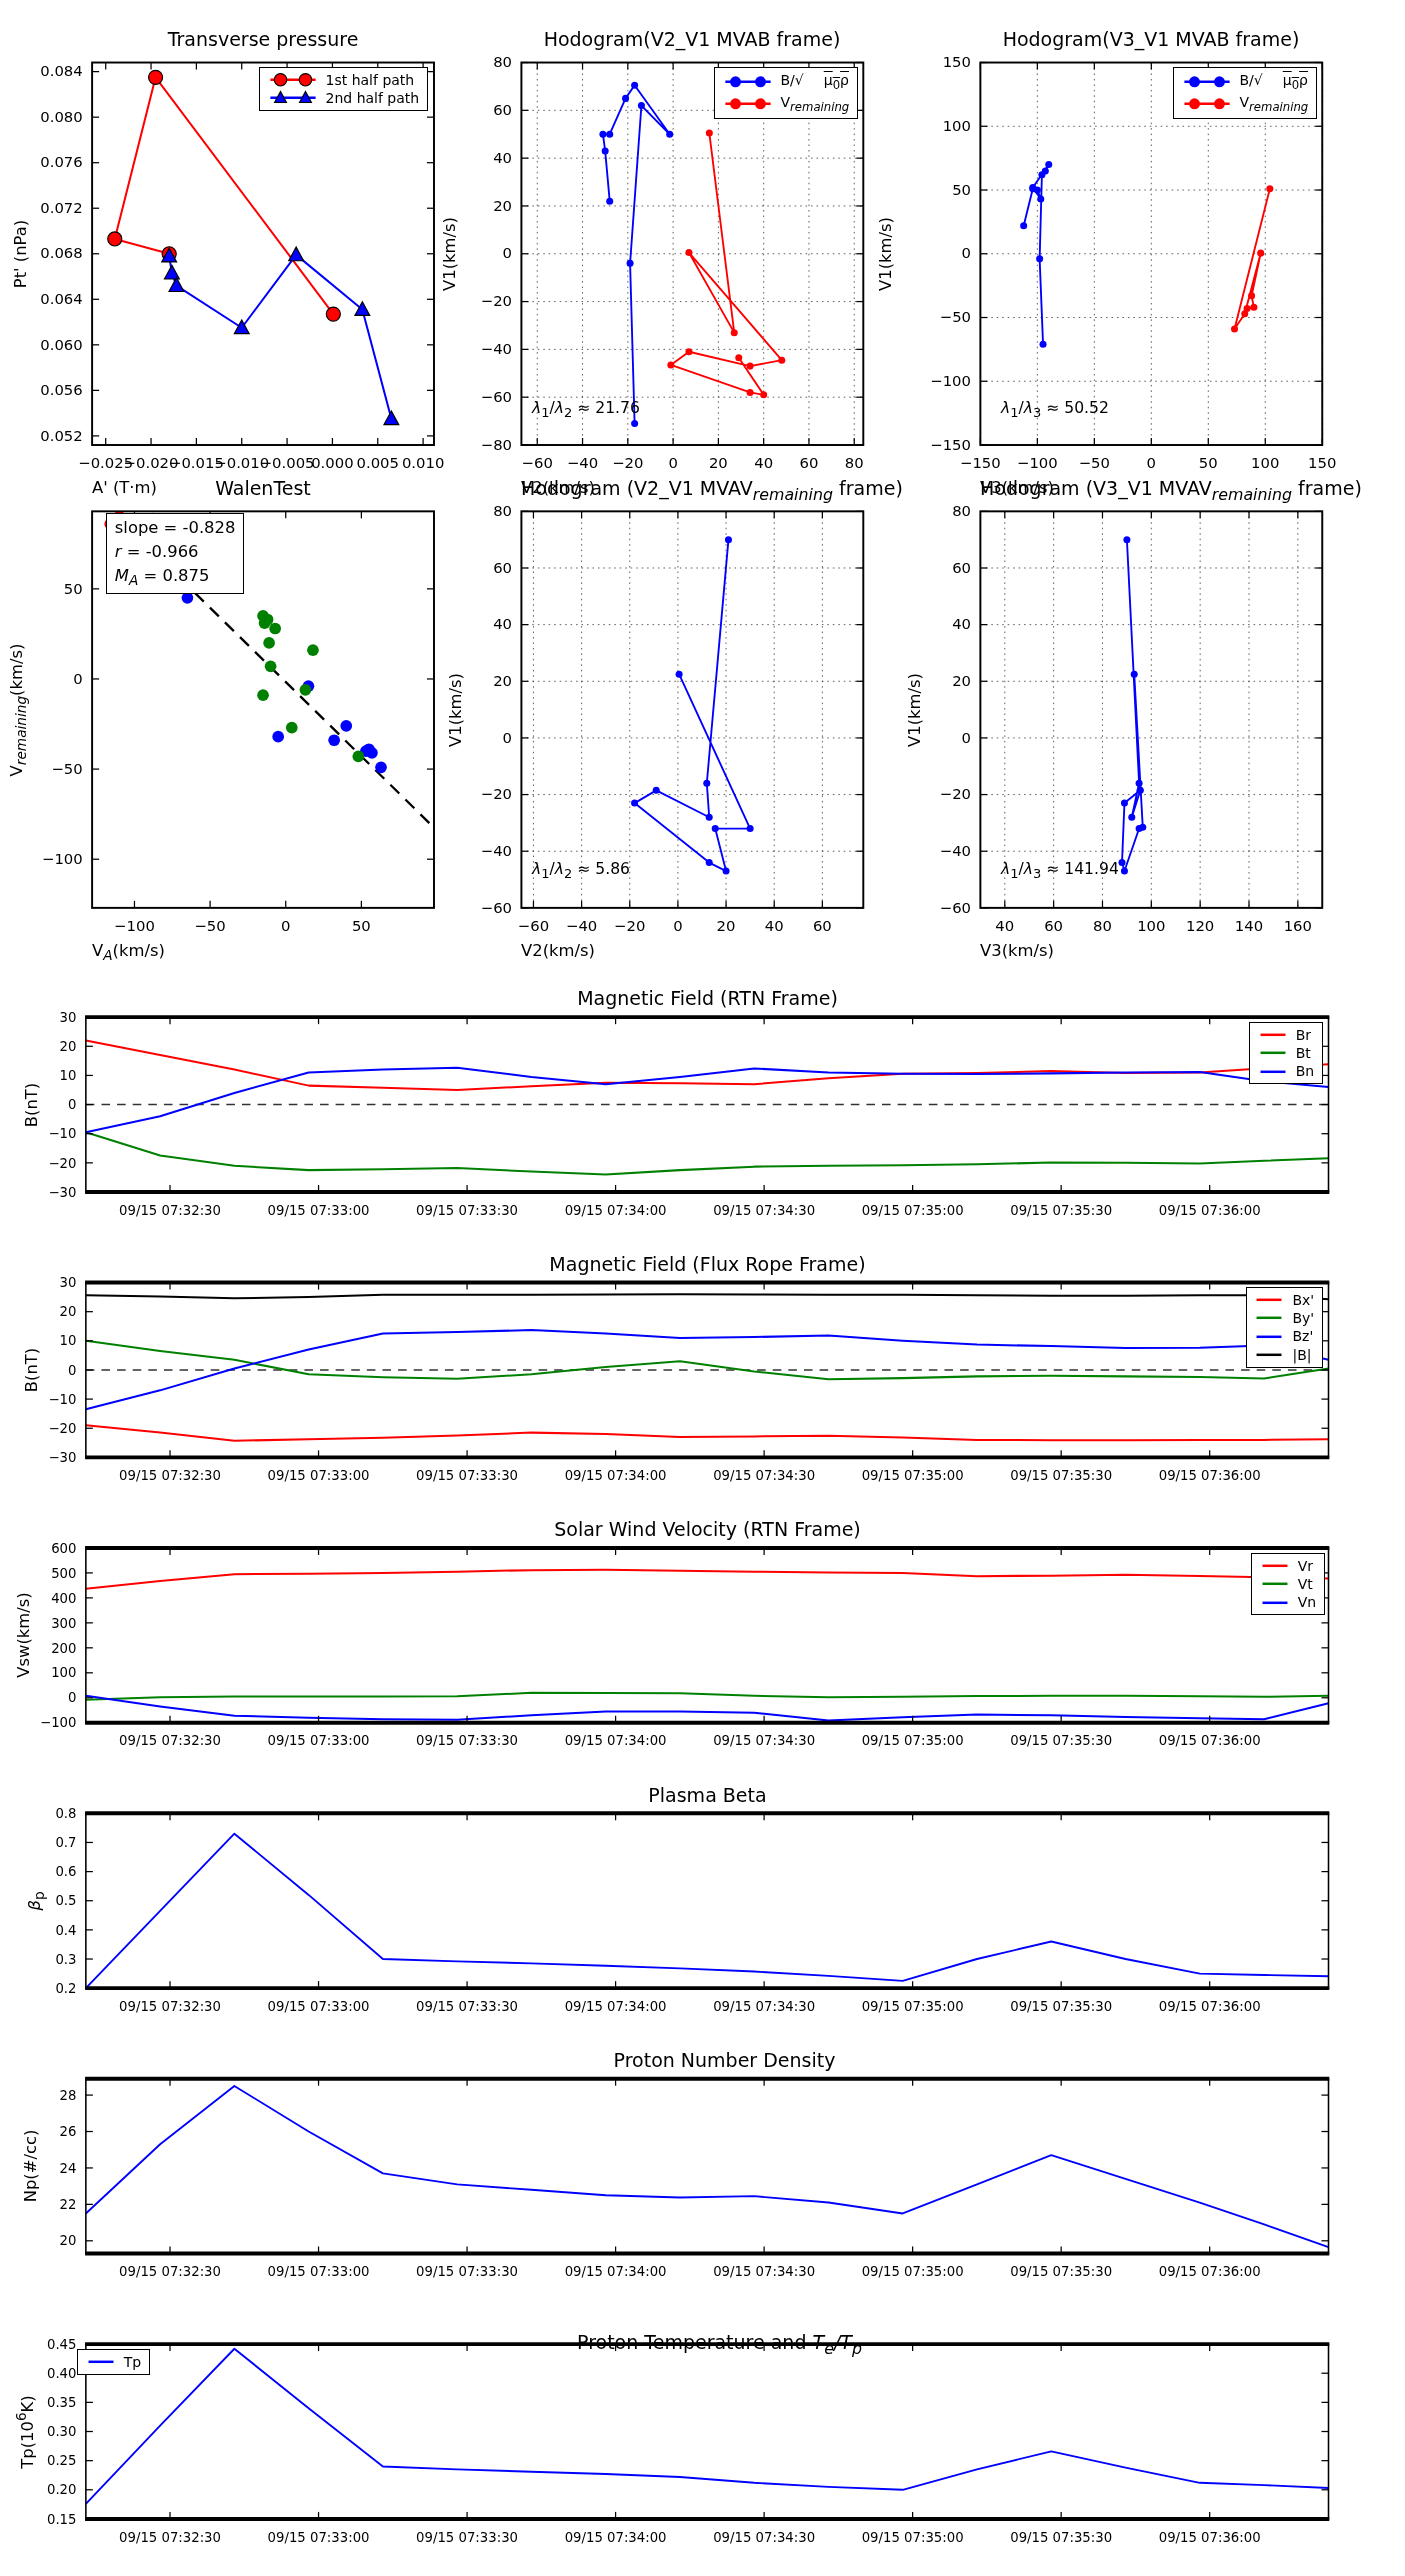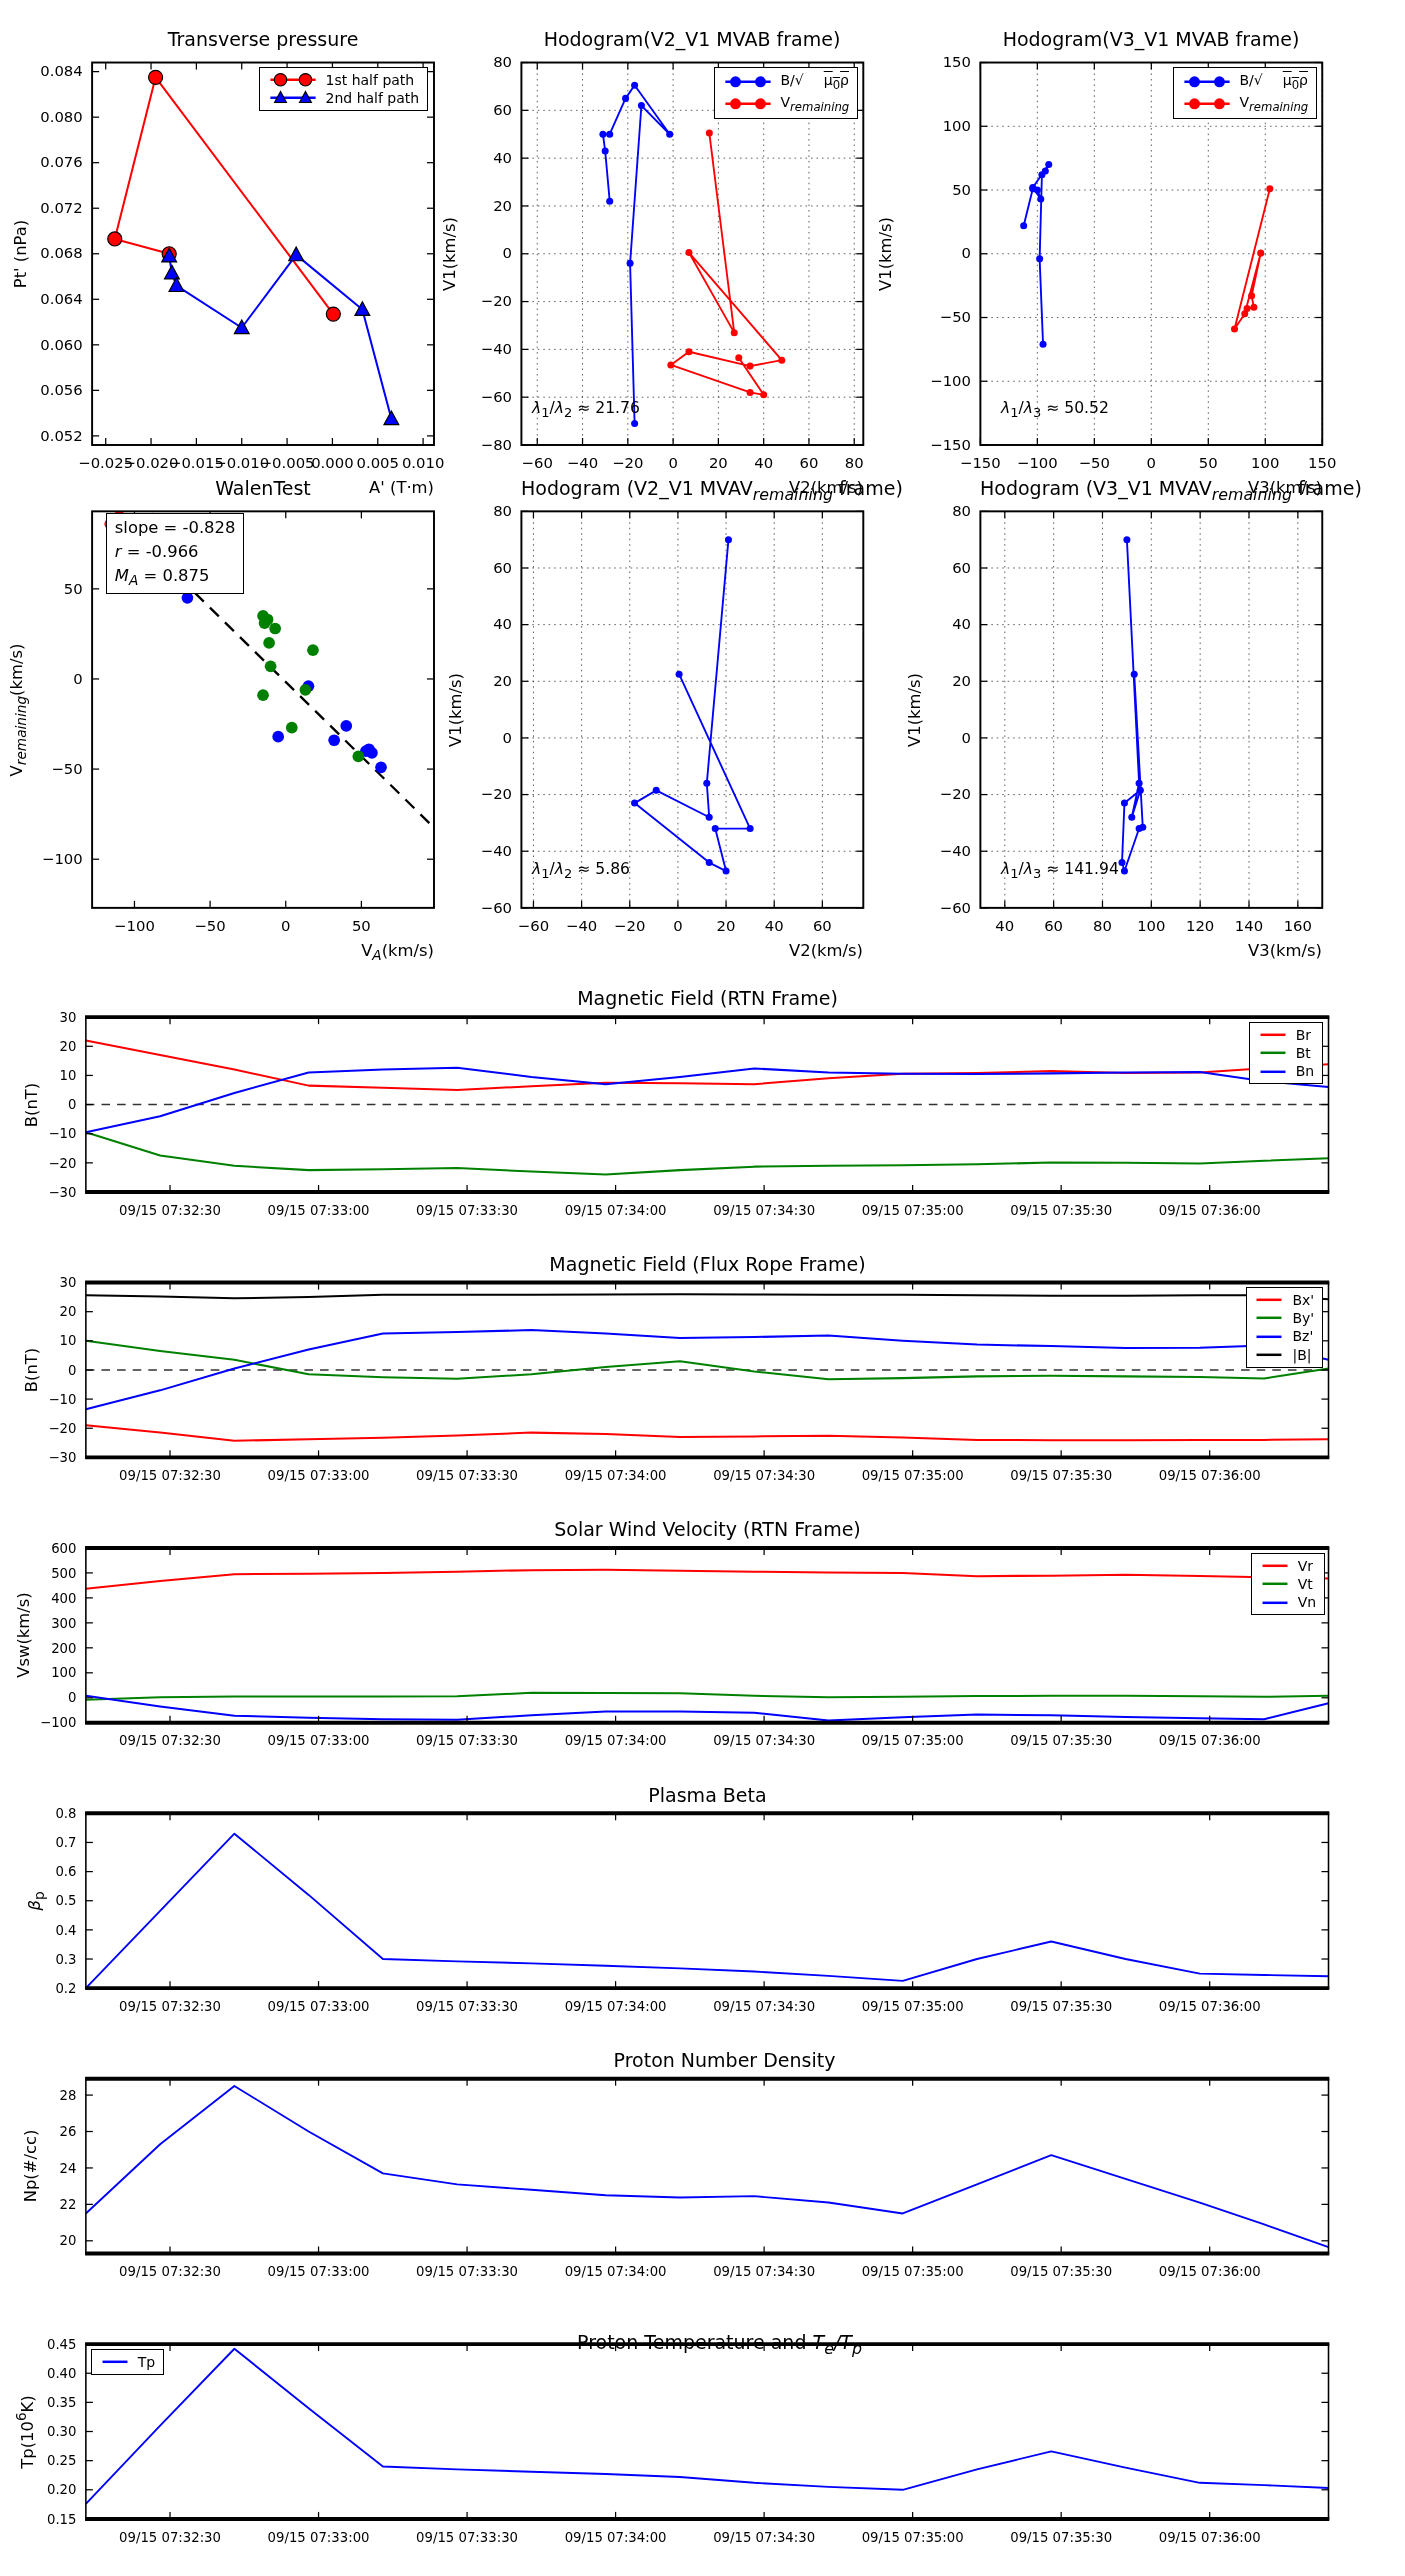--- a/index.html
+++ b/index.html
@@ -1,21 +1,21 @@
 <!DOCTYPE html>
 <html style="font-size:12.5px"><head>
 <meta charset="utf-8">
 <style>
   html,body{margin:0;padding:0;background:#fff;}
   .page{position:relative;width:1405px;height:2576px;background:#ffffff;
         font-family:"DejaVu Sans","Liberation Sans",sans-serif;color:#000;overflow:hidden;}
   #plots{position:absolute;left:0;top:0;}
   .chart-labels div{position:absolute;}
   .title{font-size:19px;text-align:center;white-space:nowrap;}
-  .xlabel{font-size:16.4px;text-align:right;white-space:nowrap;}
+  .xlabel{font-size:16.4px;text-align:left;white-space:nowrap;}
   .ylabel{font-size:16.4px;white-space:nowrap;transform:translate(-50%,-50%) rotate(-90deg);}
   .legend{position:absolute;background:#fff;border:1.6px solid #000;padding:3.9px 7.8px;
           display:flex;flex-direction:column;gap:2.3px;z-index:5;}
   .legend .row{display:flex;align-items:center;gap:8px;}
   .legend .lbl{font-size:14px;white-space:nowrap;}
   .ann{position:absolute;font-size:15.6px;white-space:nowrap;z-index:4;}
   .ann.boxed{border:1.6px solid #000;background:#fff;padding:2.3px 7.8px;font-size:16.4px;line-height:1.45;}
   .ol{text-decoration:overline;margin-left:20px;}
   svg text{font-family:"DejaVu Sans","Liberation Sans",sans-serif;fill:#000;}
 </style>
@@ -1013,21 +1013,21 @@
         </svg>
         <span class="lbl">Vt</span>
       </div>
       <div class="row">
         <svg width="30" height="15.6" viewBox="0 0 38 20">
           <line x1="3" y1="10" x2="35" y2="10" stroke="#0000ff" stroke-width="3.2"></line>
         </svg>
         <span class="lbl">Vn</span>
       </div>
     </div>
-    <div class="legend" style="left: 91px; top: 2349px;">
+    <div class="legend" style="left: 77px; top: 2349px;">
       <div class="row">
         <svg width="30" height="15.6" viewBox="0 0 38 20">
           <line x1="3" y1="10" x2="35" y2="10" stroke="#0000ff" stroke-width="3.2"></line>
         </svg>
         <span class="lbl">Tp</span>
       </div>
     </div>
   </div>
 
 

